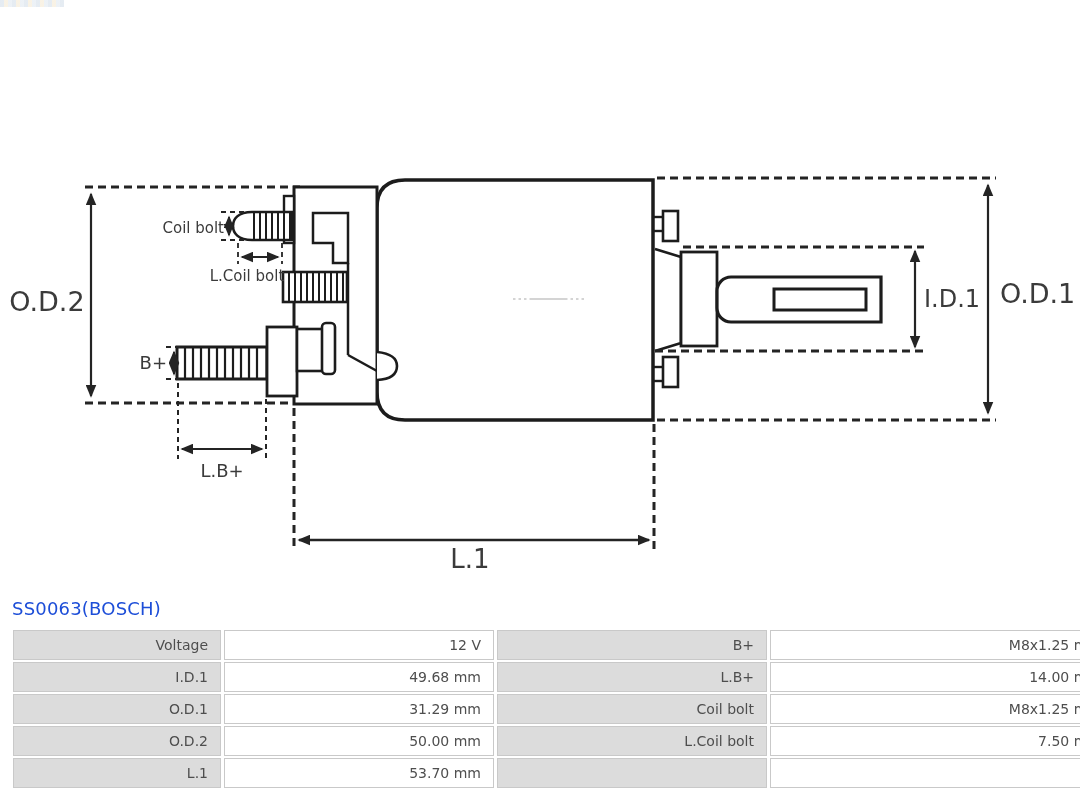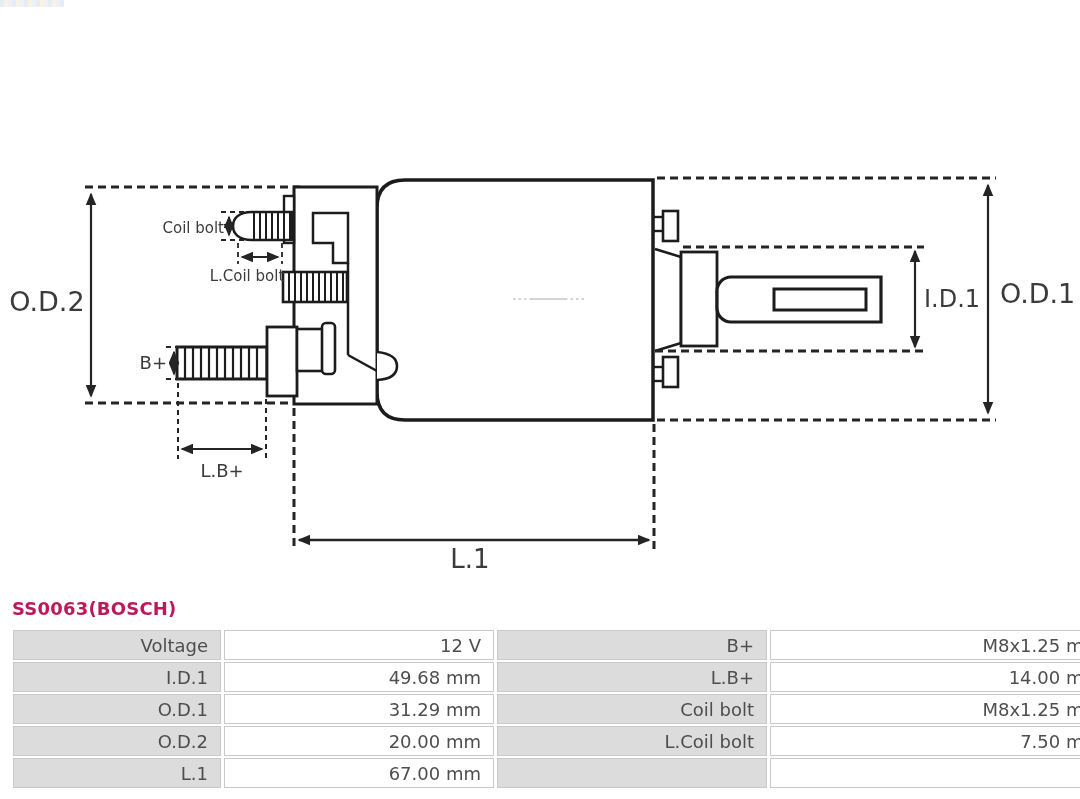--- a/index.html
+++ b/index.html
@@ -8,29 +8,29 @@
     font-family:"DejaVu Sans","Liberation Sans",sans-serif;overflow:hidden;
   }
   .logo-strip{
     position:absolute;left:0;top:0;width:64px;height:7px;
     background:repeating-linear-gradient(90deg,#dfe7ef 0 4px,#f7efdf 4px 8px,#e8eef4 8px 12px);
     opacity:.8;
   }
   .diagram-svg{position:absolute;left:0;top:0;}
   .part-title{
     position:absolute;left:12px;top:598px;
-    font-size:18px;letter-spacing:.2px;color:#be185d;font-weight:700;
+    font-size:18px;letter-spacing:.2px;color:#1d4ed8;font-weight:400;
   }
   table.spec{
     position:absolute;left:10px;top:628px;width:1060px;
     border-collapse:separate;border-spacing:3px 2px;table-layout:fixed;
   }
   table.spec td{
     height:28px;border:1px solid #c9c9c9;
-    font-size:18px;color:#4e4e4e;text-align:right;
+    font-size:14px;color:#4e4e4e;text-align:right;
     padding:0 12px 0 4px;white-space:nowrap;overflow:hidden;
   }
   td.lbl{background:#dcdcdc;}
   td.val{background:#ffffff;margin-left:43px;}
   .w1{width:190px}.w2{width:252px}.w3{width:252px}.w4{width:326px}
   
   .ln{stroke:#1c1c1c;fill:none;}
   .fw{fill:#ffffff;stroke:#1c1c1c;}
   .dim{stroke:#242424;fill:none;}
   .dash{stroke-dasharray:8 5;}
@@ -210,24 +210,24 @@
     <td class="val w4">14.00 mm</td>
   </tr>
   <tr>
     <td class="lbl w1">O.D.1</td>
     <td class="val w2">31.29 mm</td>
     <td class="lbl w3">Coil bolt</td>
     <td class="val w4">M8x1.25 mm</td>
   </tr>
   <tr>
     <td class="lbl w1">O.D.2</td>
-    <td class="val w2">20.00 mm</td>
+    <td class="val w2">50.00 mm</td>
     <td class="lbl w3">L.Coil bolt</td>
     <td class="val w4">7.50 mm</td>
   </tr>
   <tr>
     <td class="lbl w1">L.1</td>
-    <td class="val w2">67.00 mm</td>
+    <td class="val w2">53.70 mm</td>
     <td class="lbl w3"></td>
     <td class="val w4"></td>
   </tr>
 </tbody>
   </table>
 
 </body></html>

